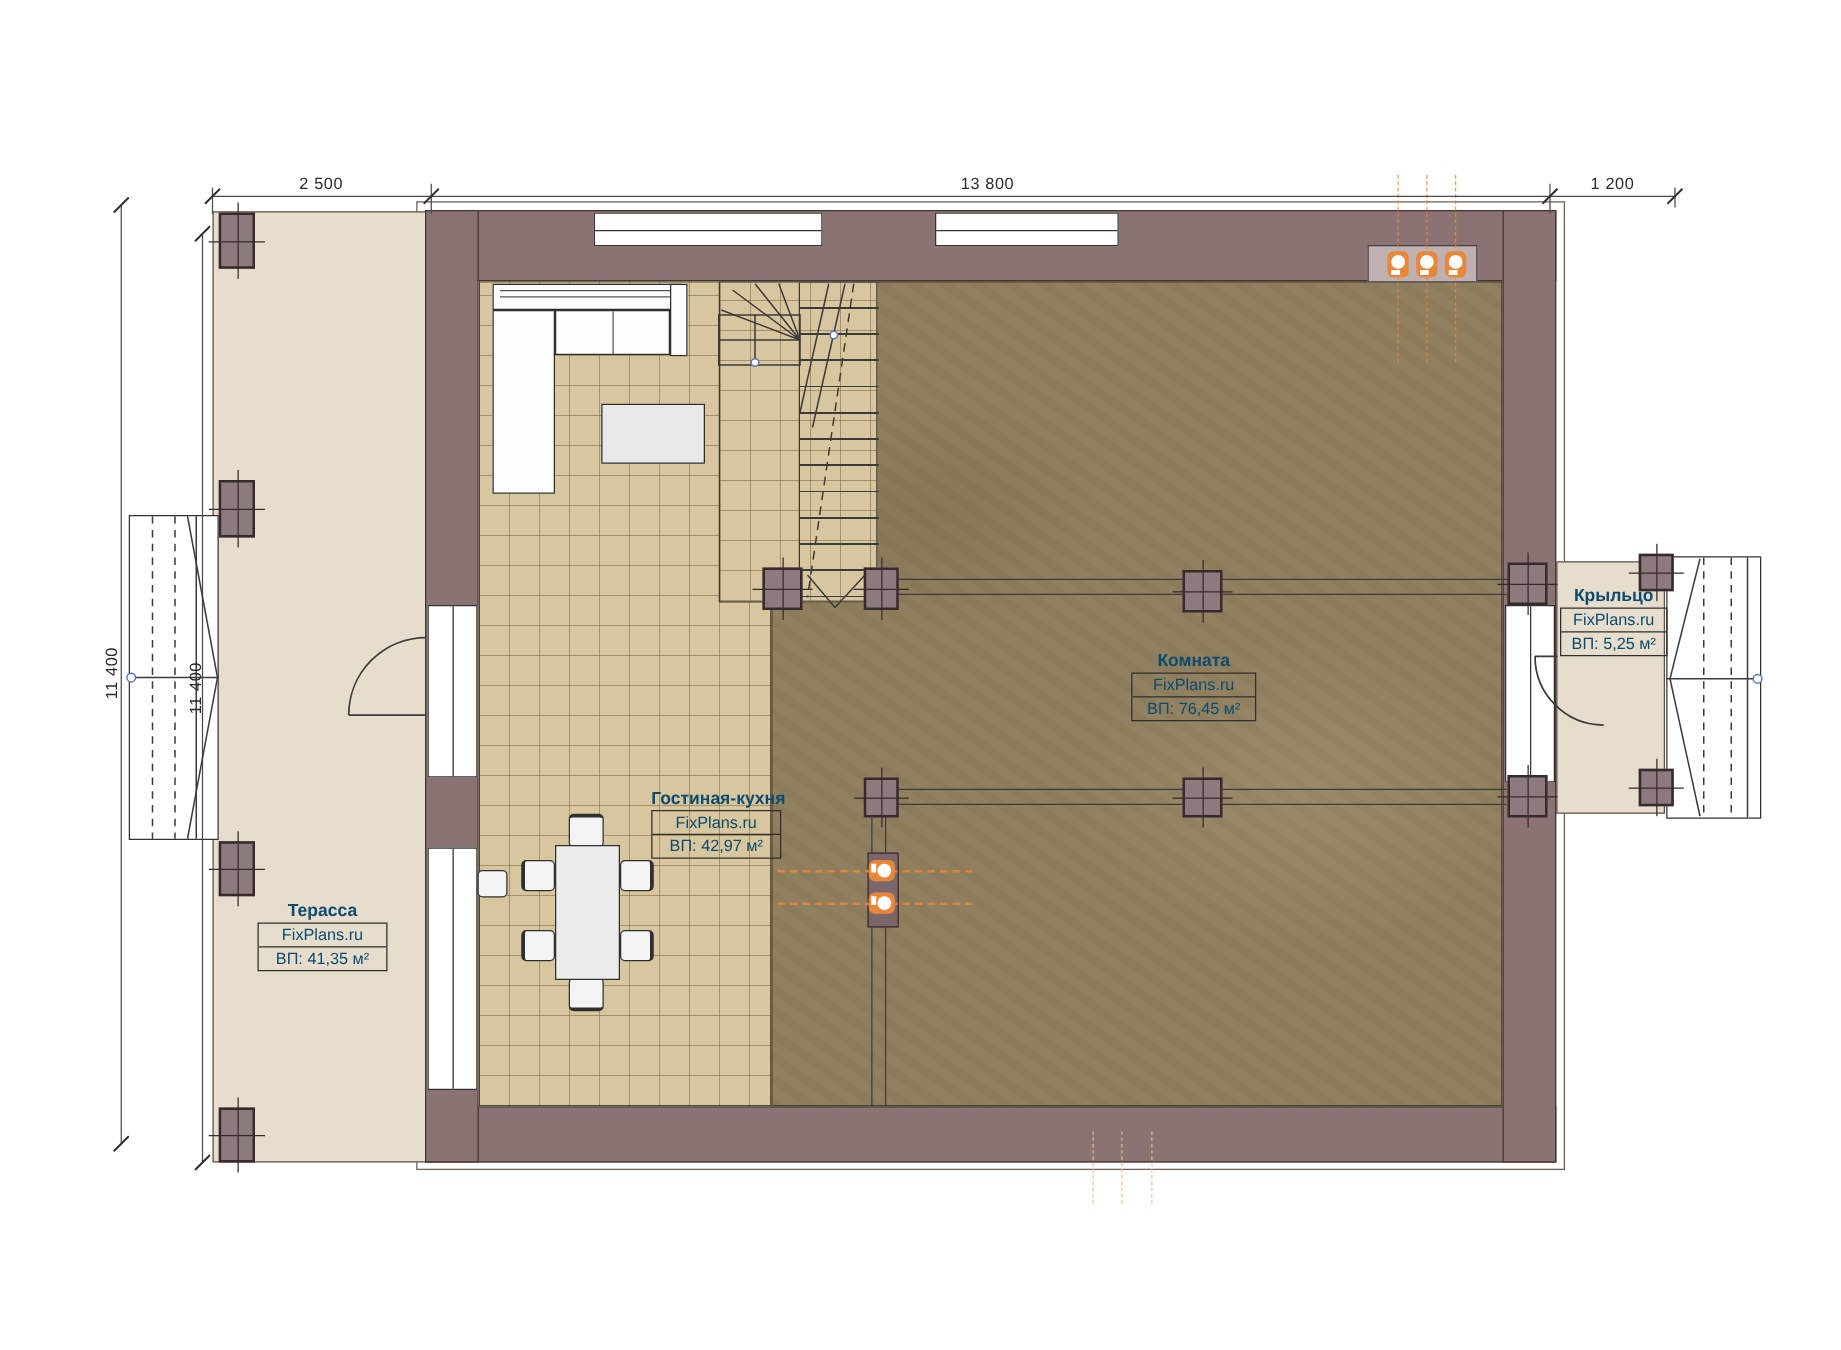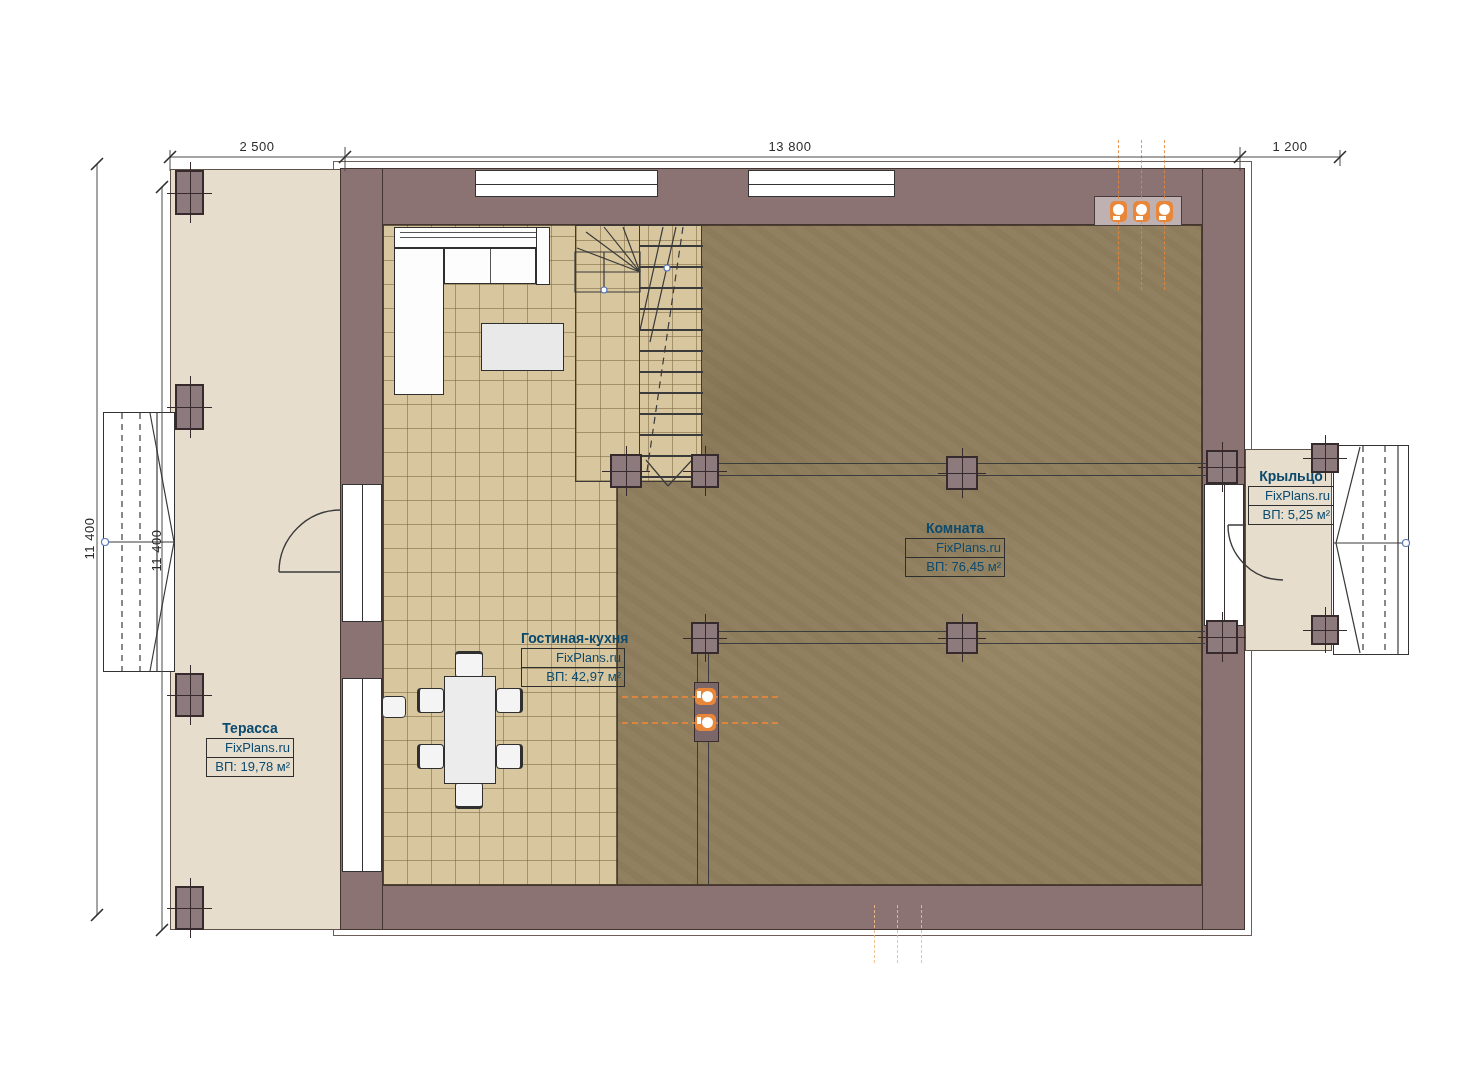--- a/index.html
+++ b/index.html
@@ -48,21 +48,21 @@
   
   .fixture{background:#e8873a;border-radius:5px;}
   .fixture::before{content:"";position:absolute;top:2.5px;left:2.5px;width:11px;height:11px;background:#fff;border-radius:50%;}
   .fixture::after{content:"";position:absolute;bottom:2.5px;left:2.5px;width:7px;height:4px;background:#fff;}
   .odash-v{border-left:1.6px dashed rgba(232,135,58,.85);}
   .odash-v.faint{border-left:1.6px dashed rgba(238,186,134,.9);}
   .odash-h{border-top:2px dashed rgba(232,135,58,.85);height:0;}
   
   .rlabel{position:absolute;text-align:center;color:#0c4a6e;}
   .rname{font-weight:bold;font-size:14px;margin-bottom:2px;white-space:nowrap;}
-  .rbox{border:1.5px solid #2e2e2e;text-align:right;}
+  .rbox{border:1.5px solid #2e2e2e;}
   .rrow{font-size:13px;line-height:18px;padding:0 3px;white-space:nowrap;}
   .r2{border-top:1.3px solid #2e2e2e;}
   .dim{position:absolute;font-size:13px;color:#2a2a2a;text-align:center;letter-spacing:.5px;}
   .dimv{transform:rotate(-90deg);}
   svg.linework{position:absolute;left:0;top:0;pointer-events:none;}
 </style>
 </head>
 <body>
 
 <div class="canvas">
@@ -179,25 +179,25 @@
       <circle cx="1406" cy="543" r="3.5" fill="#fff" stroke="#5a79b8"></circle>
     </g>
   </svg>
 
   <div class="dim" style="left:217px;top:139px;width:80px">2 500</div>
   <div class="dim" style="left:750px;top:139px;width:80px">13 800</div>
   <div class="dim" style="left:1250px;top:139px;width:80px">1 200</div>
   <div class="dim dimv" style="left:59px;top:531px;width:60px">11 400</div>
   <div class="dim dimv" style="left:126px;top:543px;width:60px">11 400</div>
 
-  <div class="rlabel" style="left:206px;top:720px;width:88px">
+  <div class="rlabel" style="left:206px;top:720px;width:104px">
     <div class="rname">Терасса</div>
     <div class="rbox">
       <div class="rrow">FixPlans.ru</div>
-      <div class="rrow r2">ВП: 19,78 м²</div>
+      <div class="rrow r2">ВП: 41,35 м²</div>
     </div>
   </div>
   <div class="rlabel" style="left:521px;top:630px;width:104px">
     <div class="rname">Гостиная-кухня</div>
     <div class="rbox">
       <div class="rrow">FixPlans.ru</div>
       <div class="rrow r2">ВП: 42,97 м²</div>
     </div>
   </div>
   <div class="rlabel" style="left:905px;top:520px;width:100px">

